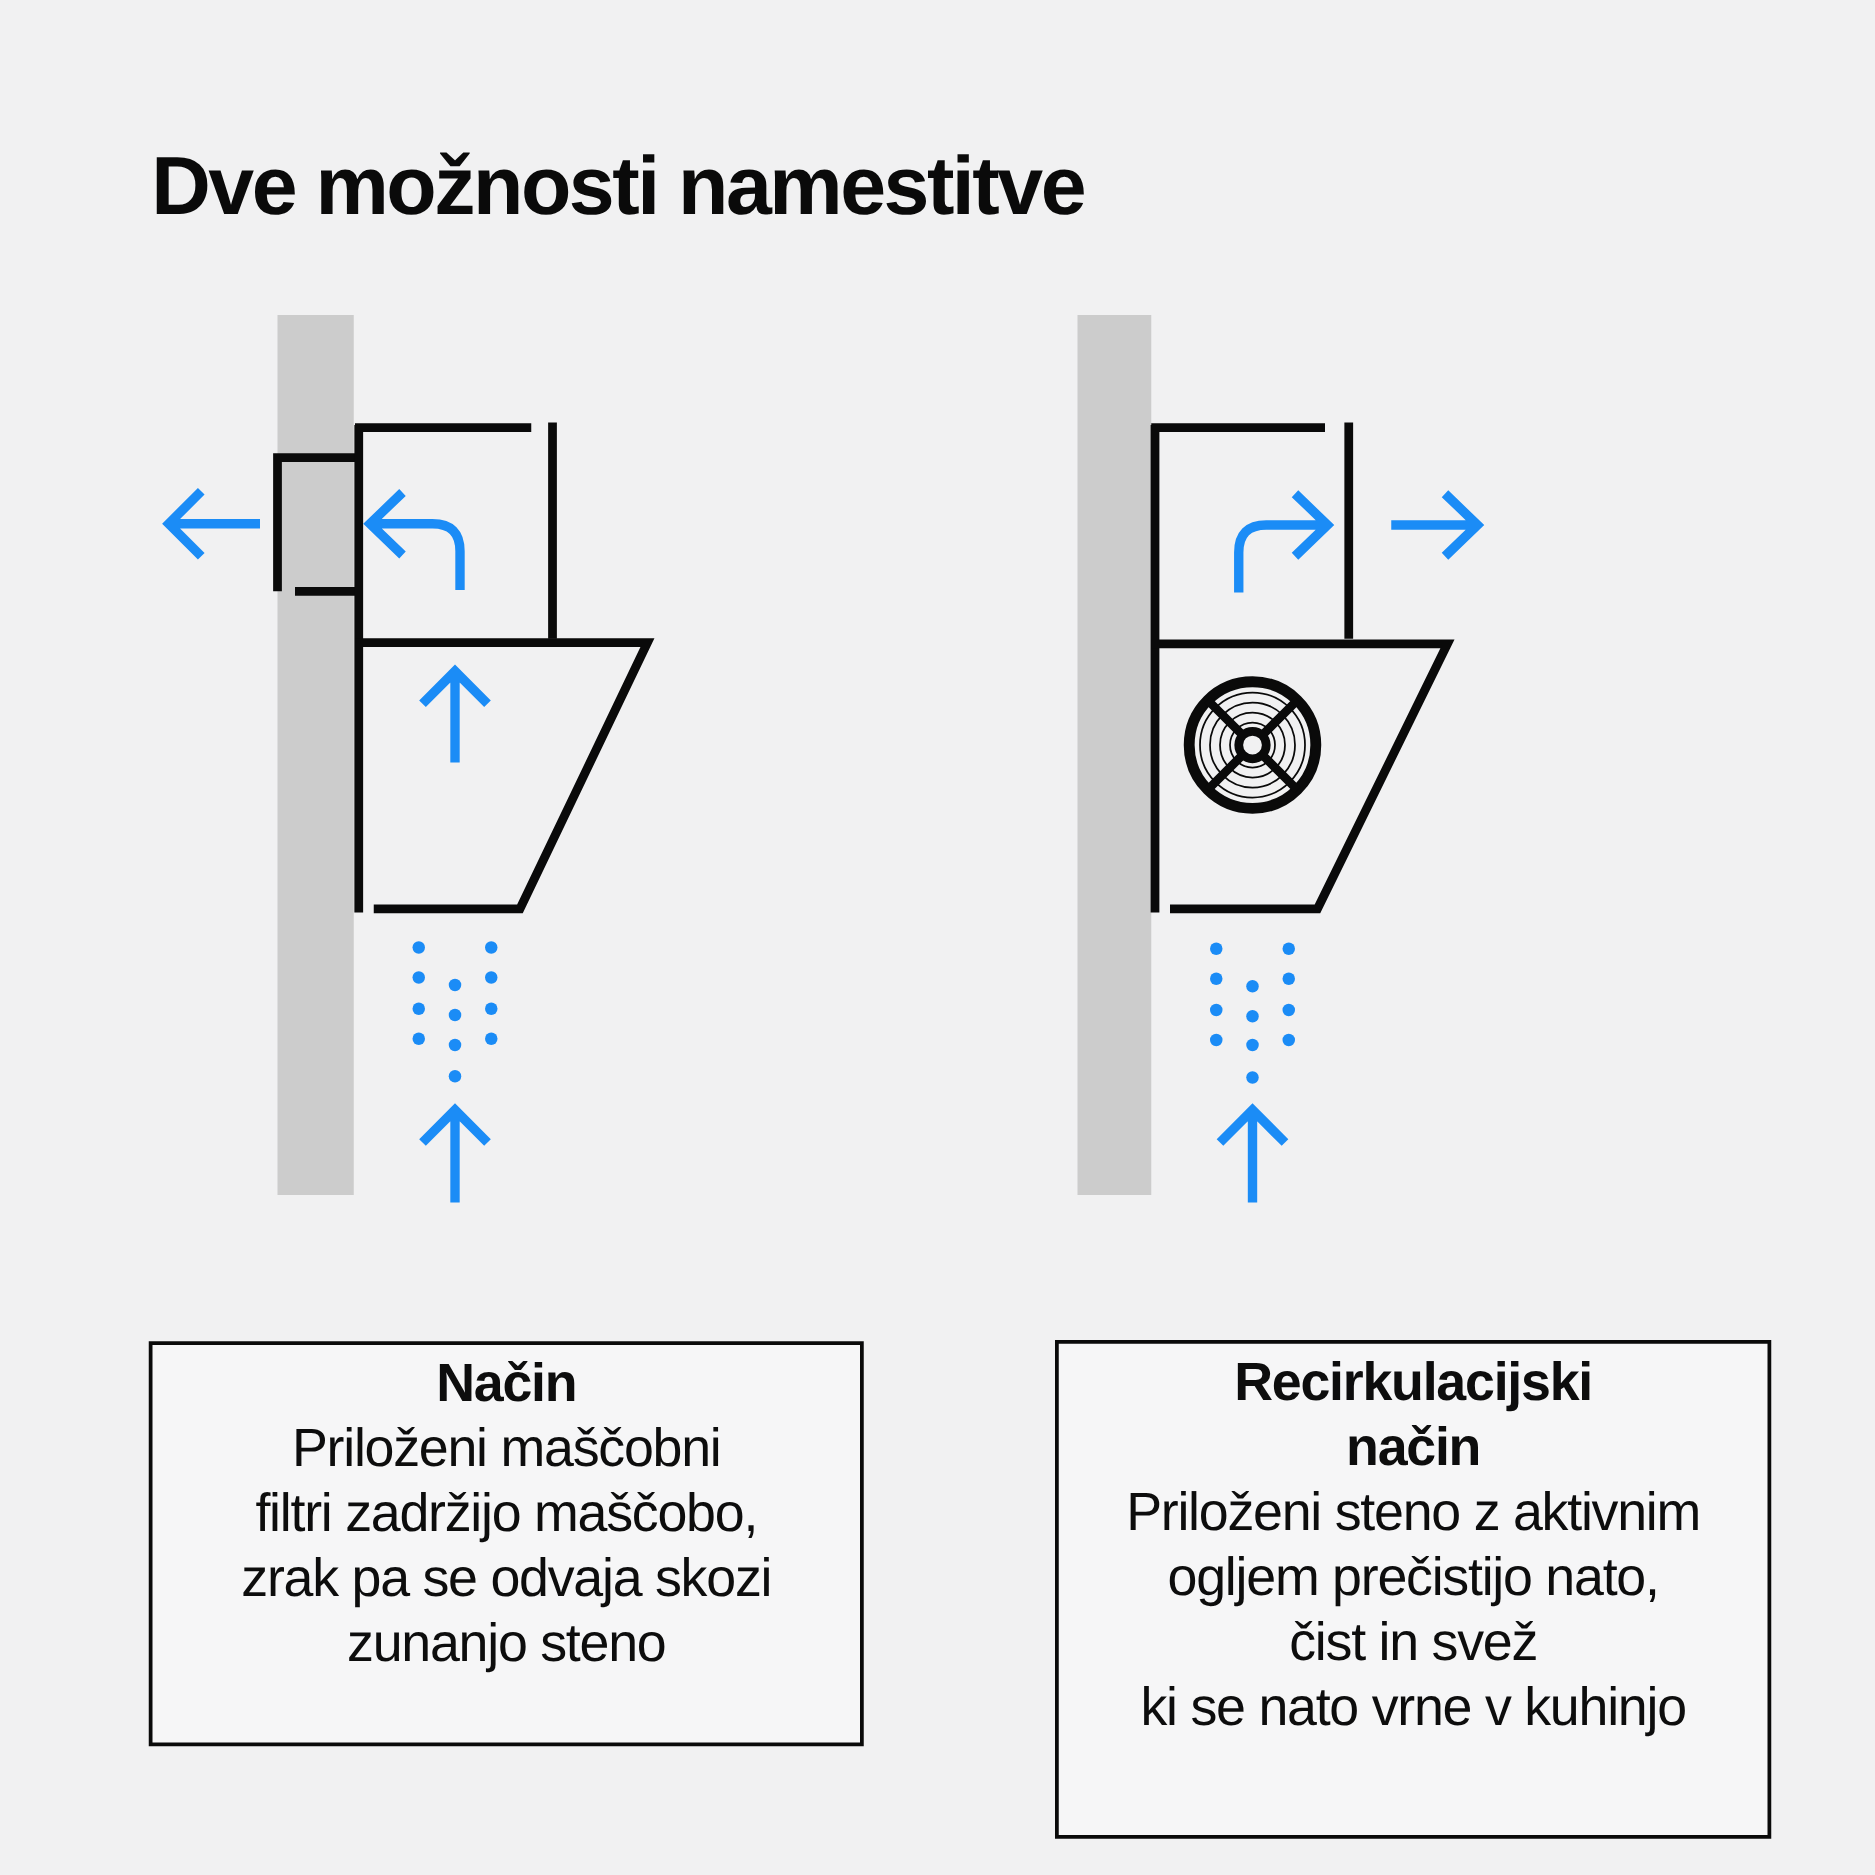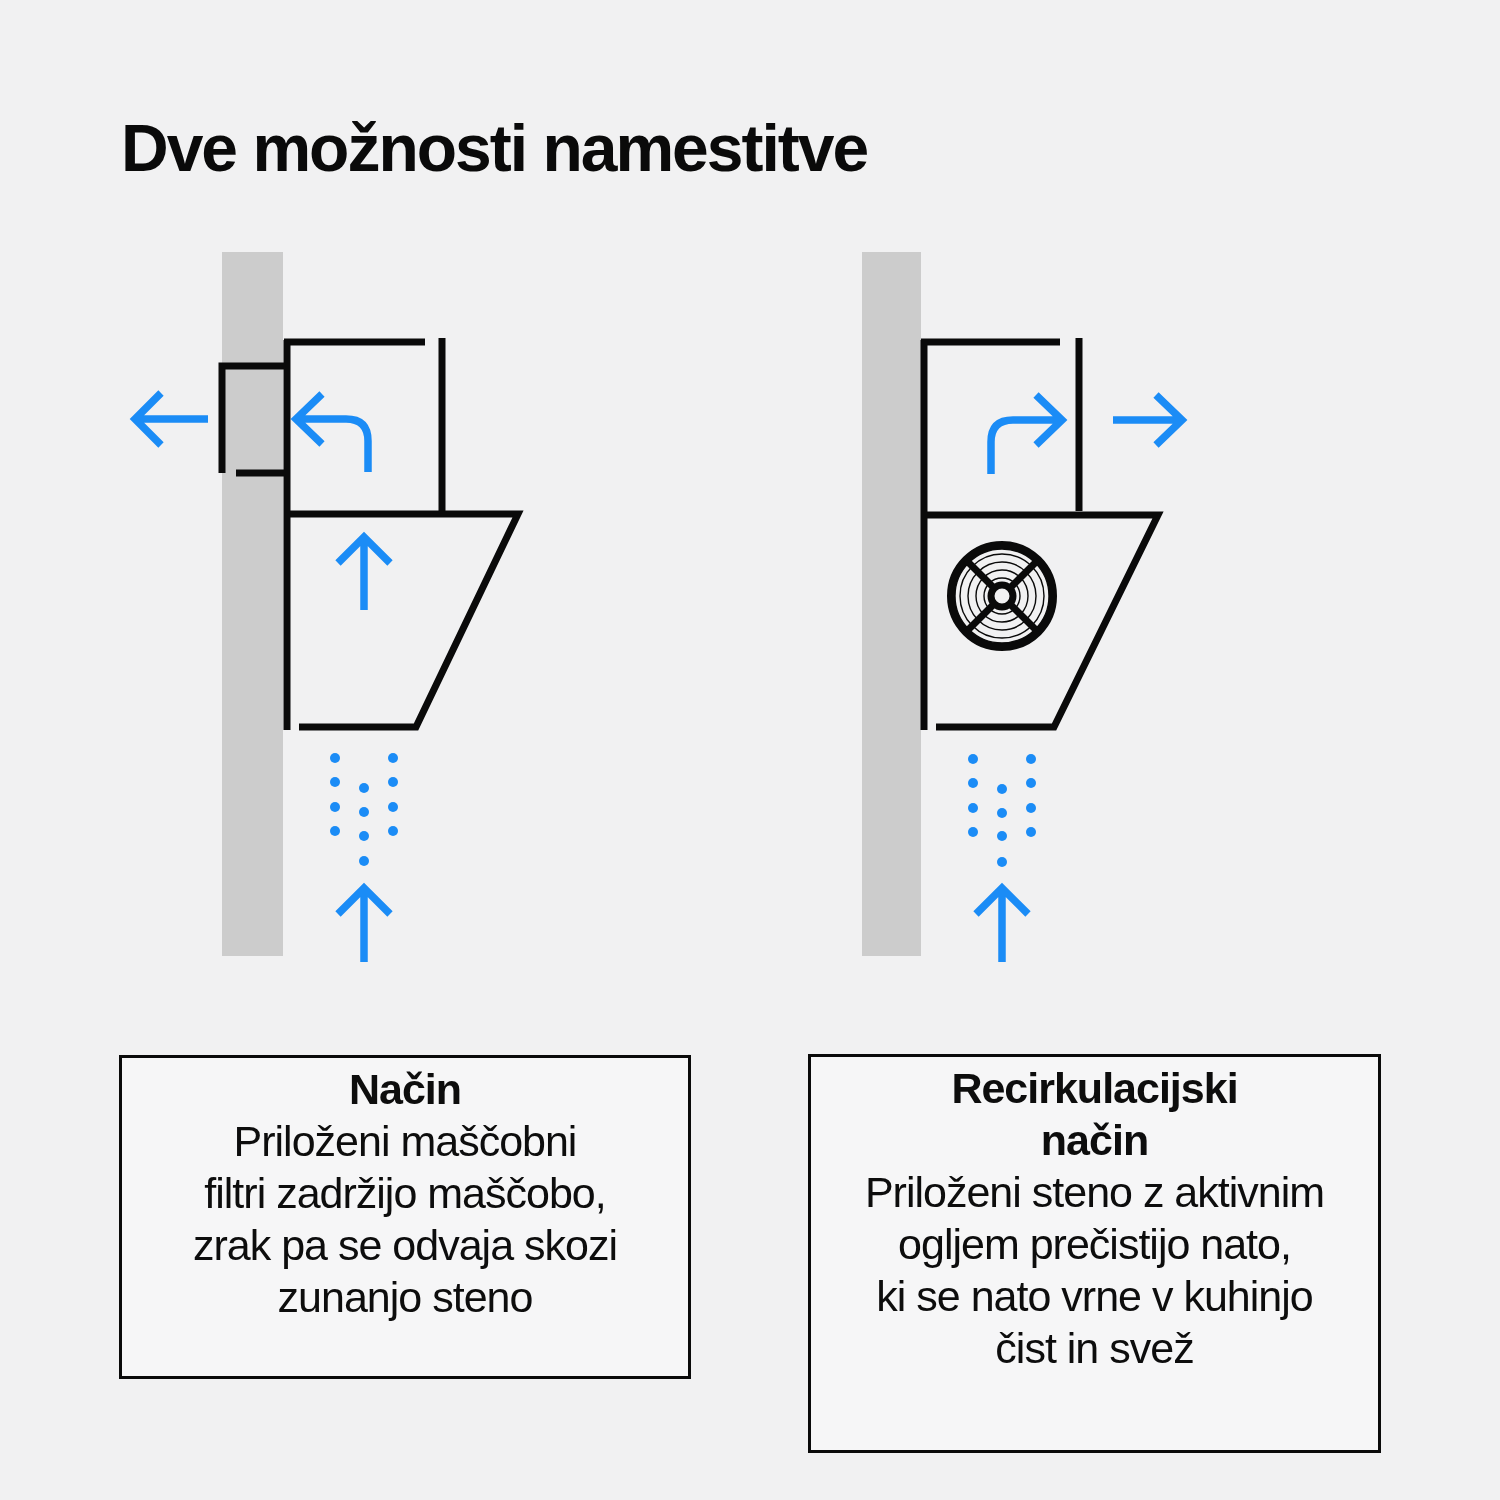--- a/index.html
+++ b/index.html
@@ -28,24 +28,24 @@
   .k-ring{stroke:var(--line-black);stroke-width:8;fill:none;}
   .k-thin{stroke:var(--line-black);stroke-width:1.4;fill:none;}
   .b{stroke:var(--accent-blue);stroke-width:7.5;fill:none;stroke-linecap:butt;stroke-linejoin:miter;}
   .wall{fill:var(--wall-gray);stroke:none;}
   .dots circle{fill:var(--accent-blue);}
   .hub{fill:var(--page-bg);stroke:var(--line-black);stroke-width:7;}
   .card{
     position:absolute;box-sizing:border-box;
     background:var(--card-bg);border:3px solid var(--card-border);
     text-align:center;font-size:43px;line-height:52px;letter-spacing:-1px;
-    padding-top:5px;white-space:nowrap;
+    padding-top:5px;white-space:nowrap;margin-top:18px;
   }
   .card-extraction{left:119px;top:1055px;width:572px;height:324px;}
-  .card-recirculation{left:808px;top:1054px;width:573px;height:399px;}
+  .card-recirculation{left:844px;top:1054px;width:573px;height:399px;}
   .card .t{font-weight:bold;}
 </style>
 </head>
 <body>
 
 <div class="canvas">
 
   <h1 class="page-title">Dve možnosti namestitve</h1>
 
   <svg class="diagrams" viewBox="0 0 1500 1500">
@@ -115,17 +115,17 @@
     <div>filtri zadržijo maščobo,</div>
     <div>zrak pa se odvaja skozi</div>
     <div>zunanjo steno</div>
   </div>
 
   <div class="card card-recirculation">
     <div class="t">Recirkulacijski</div>
     <div class="t">način</div>
     <div>Priloženi steno z aktivnim</div>
     <div>ogljem prečistijo nato,</div>
+    <div>čist in svež</div>
     <div>ki se nato vrne v kuhinjo</div>
-    <div>čist in svež</div>
   </div>
 
 </div>
 
 </body></html>

